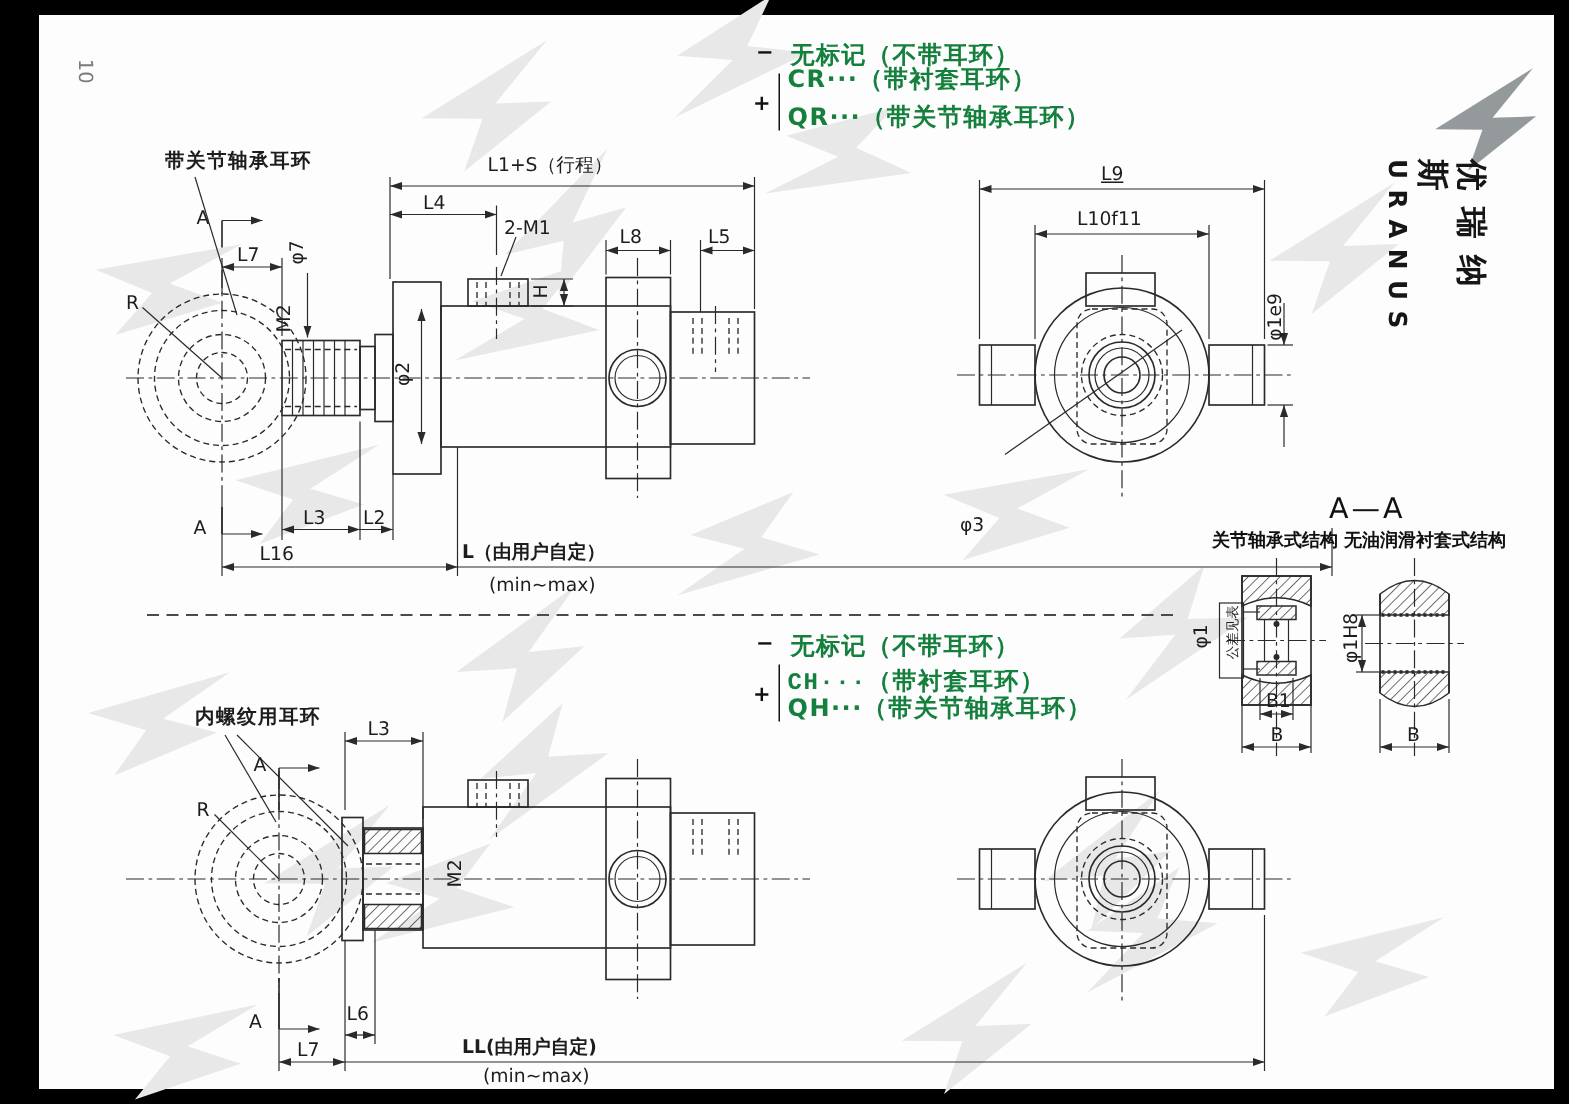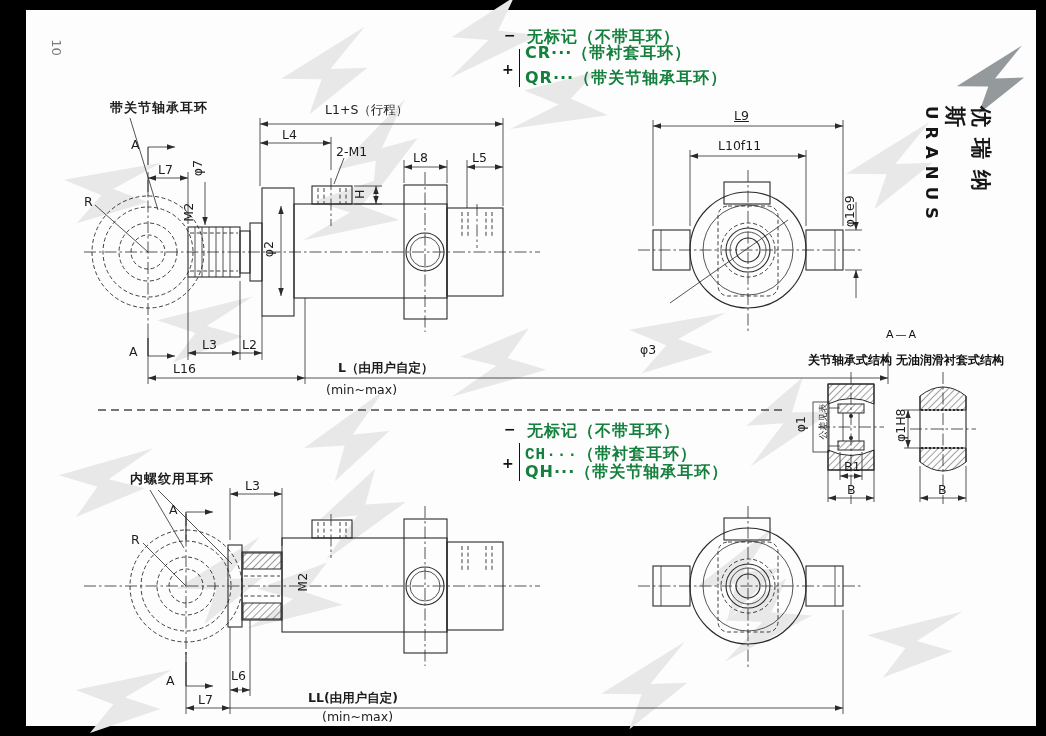--- a/index.html
+++ b/index.html
@@ -12,21 +12,21 @@
   .lbl.dim-cn{font-weight:bold;}
   .rot{transform:rotate(-90deg);transform-origin:center;}
   .title{position:absolute;font-weight:bold;font-size:14.5px;color:#111;letter-spacing:1px;white-space:nowrap;}
   .opt{position:absolute;font-weight:bold;font-size:16px;color:#15803d;letter-spacing:1px;white-space:nowrap;}
   .sign{position:absolute;font-weight:bold;font-size:14px;color:#111;}
   .bracket{position:absolute;width:0;border-left:1.6px solid #111;}
   .pagenum{position:absolute;left:48px;top:40px;color:#7a7a7a;font-size:13px;transform:rotate(90deg);transform-origin:center;}
   .brand-text{position:absolute;left:994px;top:106px;transform:rotate(90deg);transform-origin:top left;color:#161616;}
   .brand-cn{font-weight:bold;font-size:21px;letter-spacing:11px;line-height:26px;}
   .brand-en{font-weight:bold;font-size:16.5px;letter-spacing:7px;line-height:22px;}
-  .aa-title{position:absolute;font-size:11px;color:#111;letter-spacing:2px;white-space:nowrap;}
+  .aa-title{position:absolute;font-size:19px;color:#111;letter-spacing:2px;white-space:nowrap;}
   .aa-sub{position:absolute;font-weight:bold;font-size:12px;color:#111;white-space:nowrap;}
   .tol{font-size:9px;}
 </style>
 </head>
 <body>
 
 <div class="stage">
   <div class="paper"></div>
 
   <svg class="linework" viewBox="0 0 1046 736">
@@ -321,21 +321,21 @@
   <div class="lbl" style="left:325px;top:104px;">L1+S（行程）</div>
   <div class="lbl" style="left:282px;top:129px;">L4</div>
   <div class="lbl" style="left:336px;top:146px;">2-M1</div>
   <div class="lbl" style="left:413px;top:152px;">L8</div>
   <div class="lbl" style="left:472px;top:152px;">L5</div>
   <div class="lbl rot" style="left:356px;top:188px;">H</div>
   <div class="lbl rot" style="left:261px;top:243px;">φ2</div>
   <div class="lbl" style="left:202px;top:339px;">L3</div>
   <div class="lbl" style="left:242px;top:339px;">L2</div>
   <div class="lbl" style="left:173px;top:363px;">L16</div>
-  <div class="lbl dim-cn" style="left:308px;top:362px;margin-left:30px;">L（由用户自定）</div>
+  <div class="lbl dim-cn" style="left:308px;top:362px;">L（由用户自定）</div>
   <div class="lbl" style="left:326px;top:384px;">(min~max)</div>
   <div class="lbl" style="left:734px;top:110px;text-decoration:underline;">L9</div>
   <div class="lbl" style="left:718px;top:140px;">L10f11</div>
   <div class="lbl rot" style="left:834px;top:205px;">φ1e9</div>
   <div class="lbl" style="left:640px;top:296px;margin-top:48px;">φ3</div>
 
   <div class="sign" style="left:504px;top:421px;">−</div>
   <div class="opt" style="left:527px;top:421px;">无标记（不带耳环）</div>
   <div class="sign" style="left:502px;top:455px;">+</div>
   <div class="bracket" style="left:519px;top:443px;height:38px;"></div>

